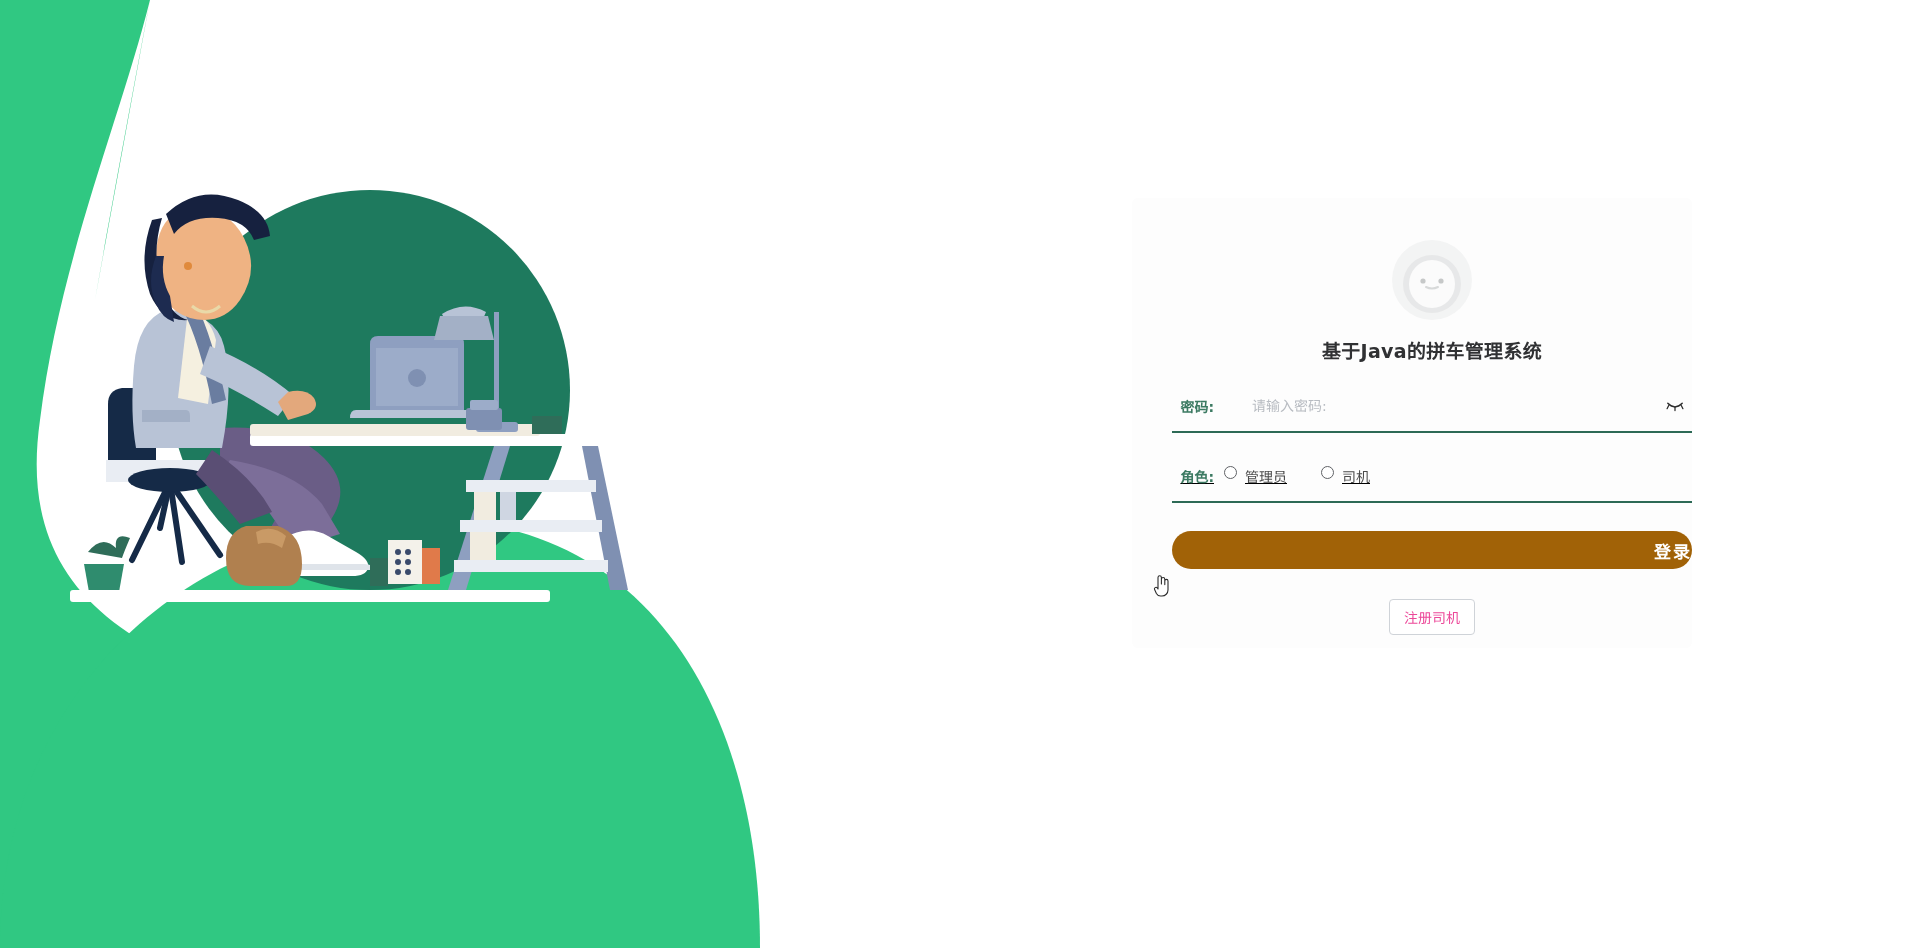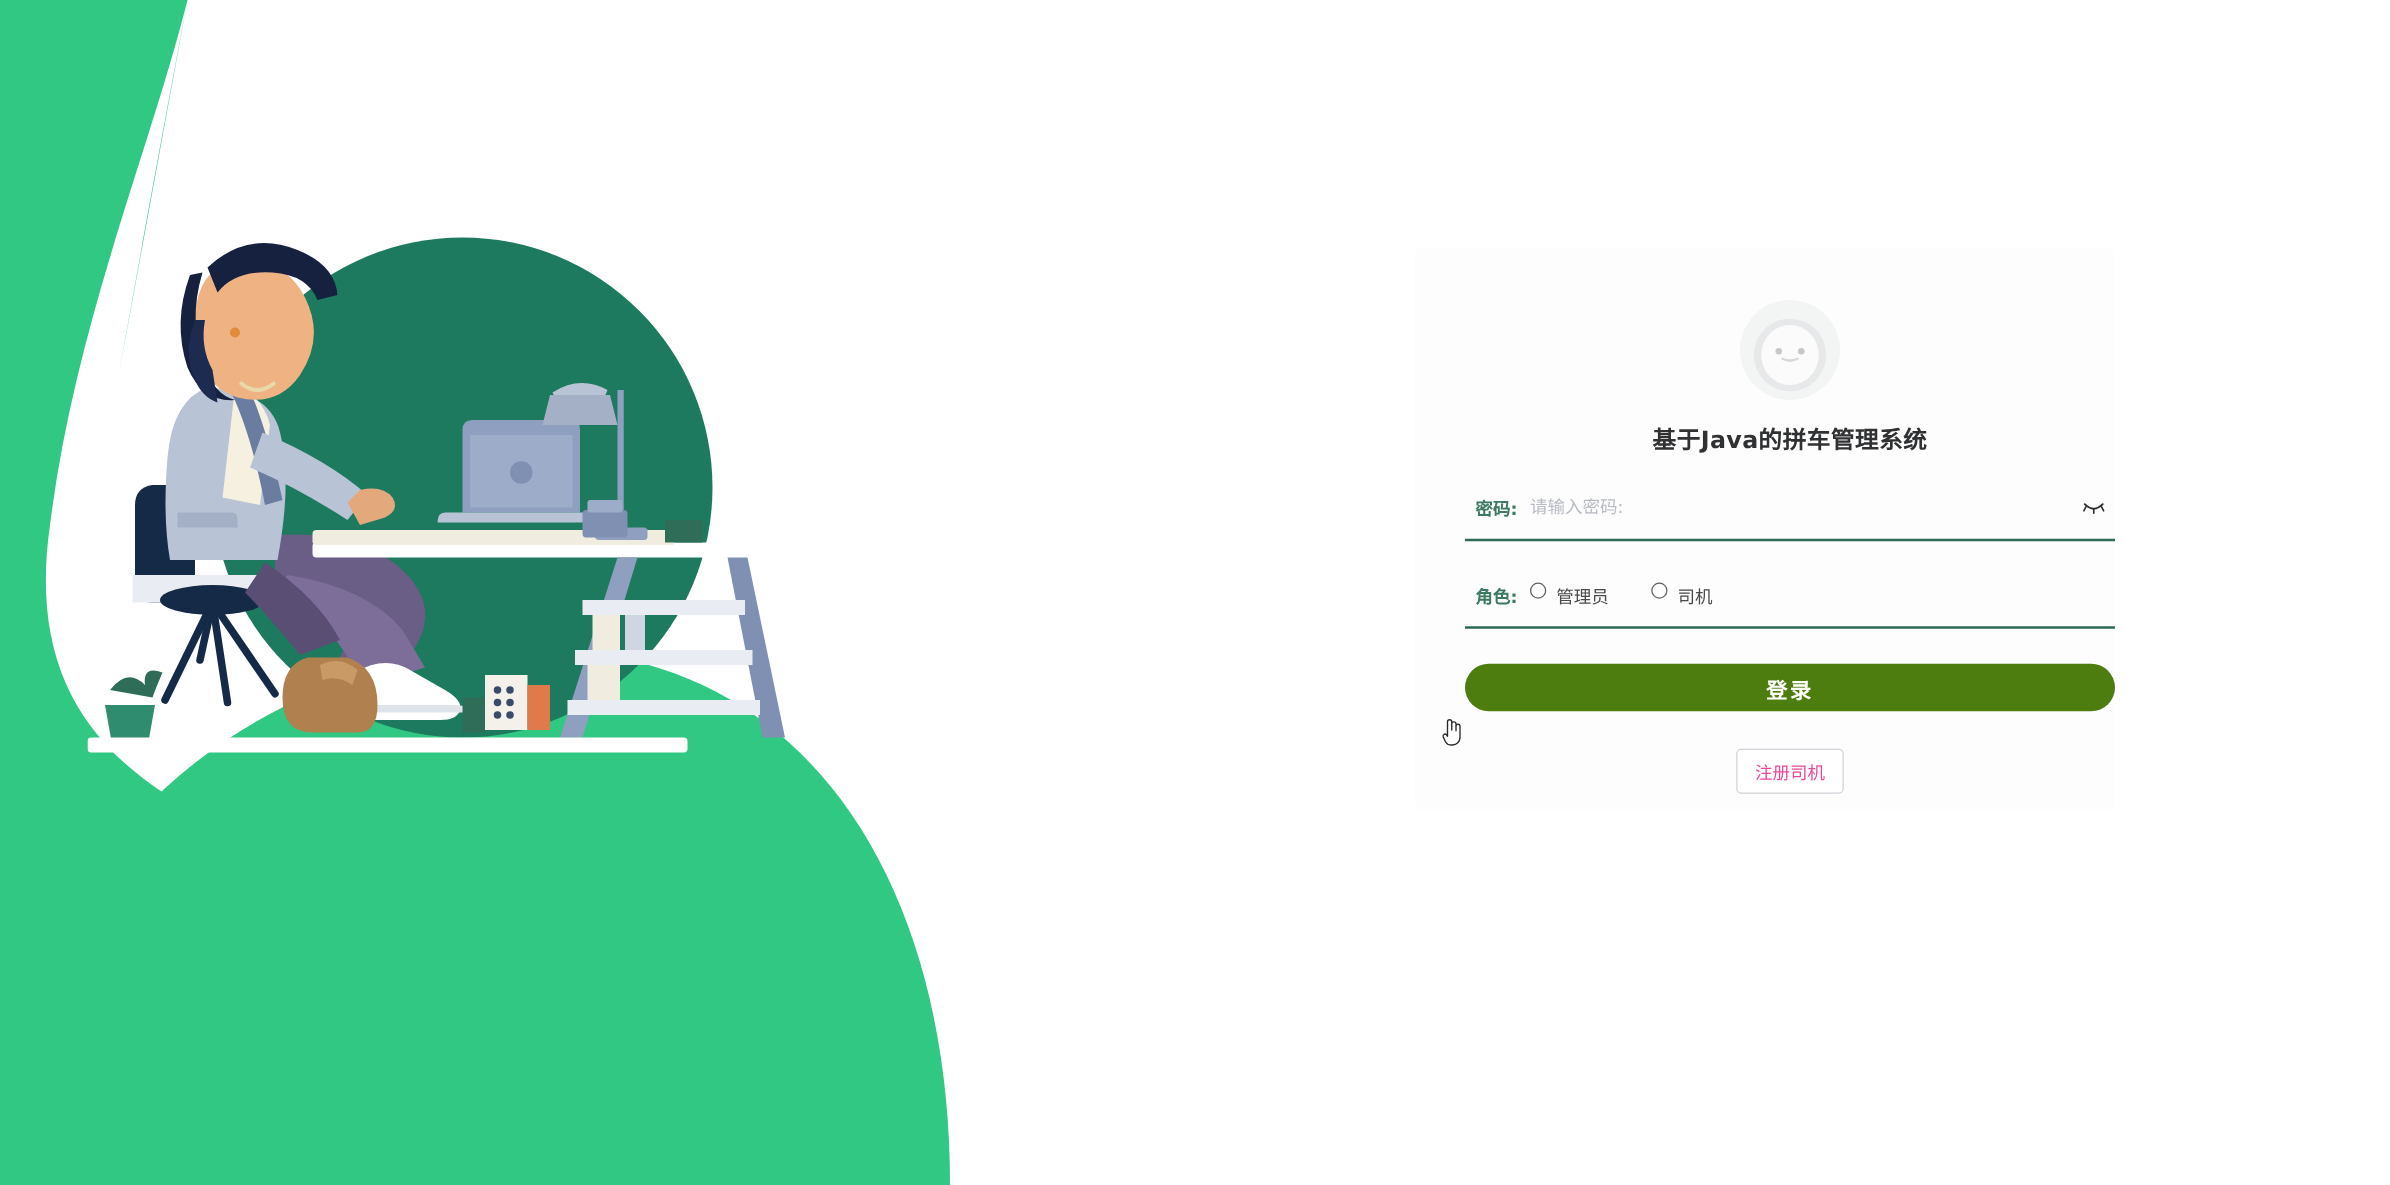--- a/index.html
+++ b/index.html
@@ -39,22 +39,22 @@
     letter-spacing: .3px;
   }
 
   
   .field {
     position: relative; width: 520px; height: 52px;
     border-bottom: 2px solid #2d6a56;
     display: flex; align-items: center;
   }
   .field.first { margin-top: 14px; }
-  .field.second { margin-top: 18px; }
-  .field.third  { margin-top: 18px; }
+  .field.second { margin-top: 18px; gap: 28px; }
+  .field.third  { margin-top: 18px; text-decoration: underline; }
 
   .f-label {
     font-size: 14px; color: #3c7a62; font-weight: 600;
     width: 52px; text-align: right; flex: none; padding-right: 10px;
   }
   .f-input {
     flex: 1 1 auto; border: 0; outline: 0; background: transparent;
     font-size: 14px; color: #333;
     font-family: "DejaVu Sans", "Liberation Sans", sans-serif;
     padding: 0;
@@ -76,24 +76,25 @@
   .radio-dot {
     width: 13px; height: 13px; border-radius: 50%;
     border: 1.5px solid #606266; background: #fff;
     flex: none; margin-right: 8px;
   }
   .radio-text { font-size: 14px; color: #4a4a4a; }
 
   
   .login-btn {
     margin-top: 28px; width: 520px; height: 38px;
-    background: #4d7c0f; color: #fff;
+    background: #a16207; color: #fff;
     border: 0; border-radius: 19px; cursor: pointer;
     font-size: 17px; font-weight: bold; letter-spacing: 2px;
     font-family: "DejaVu Sans", "Liberation Sans", sans-serif;
+    text-align: right;
   }
 
   
   .reg-wrap { margin-top: 30px; display: flex; justify-content: center; width: 520px; }
   .reg-btn {
     position: relative;
     padding: 7px 14px; min-width: 86px;
     background: #fff; border: 1px solid #cfd3d8; border-radius: 4px;
     font-size: 14px; color: #ec4899; cursor: pointer;
     font-family: "DejaVu Sans", "Liberation Sans", sans-serif;

